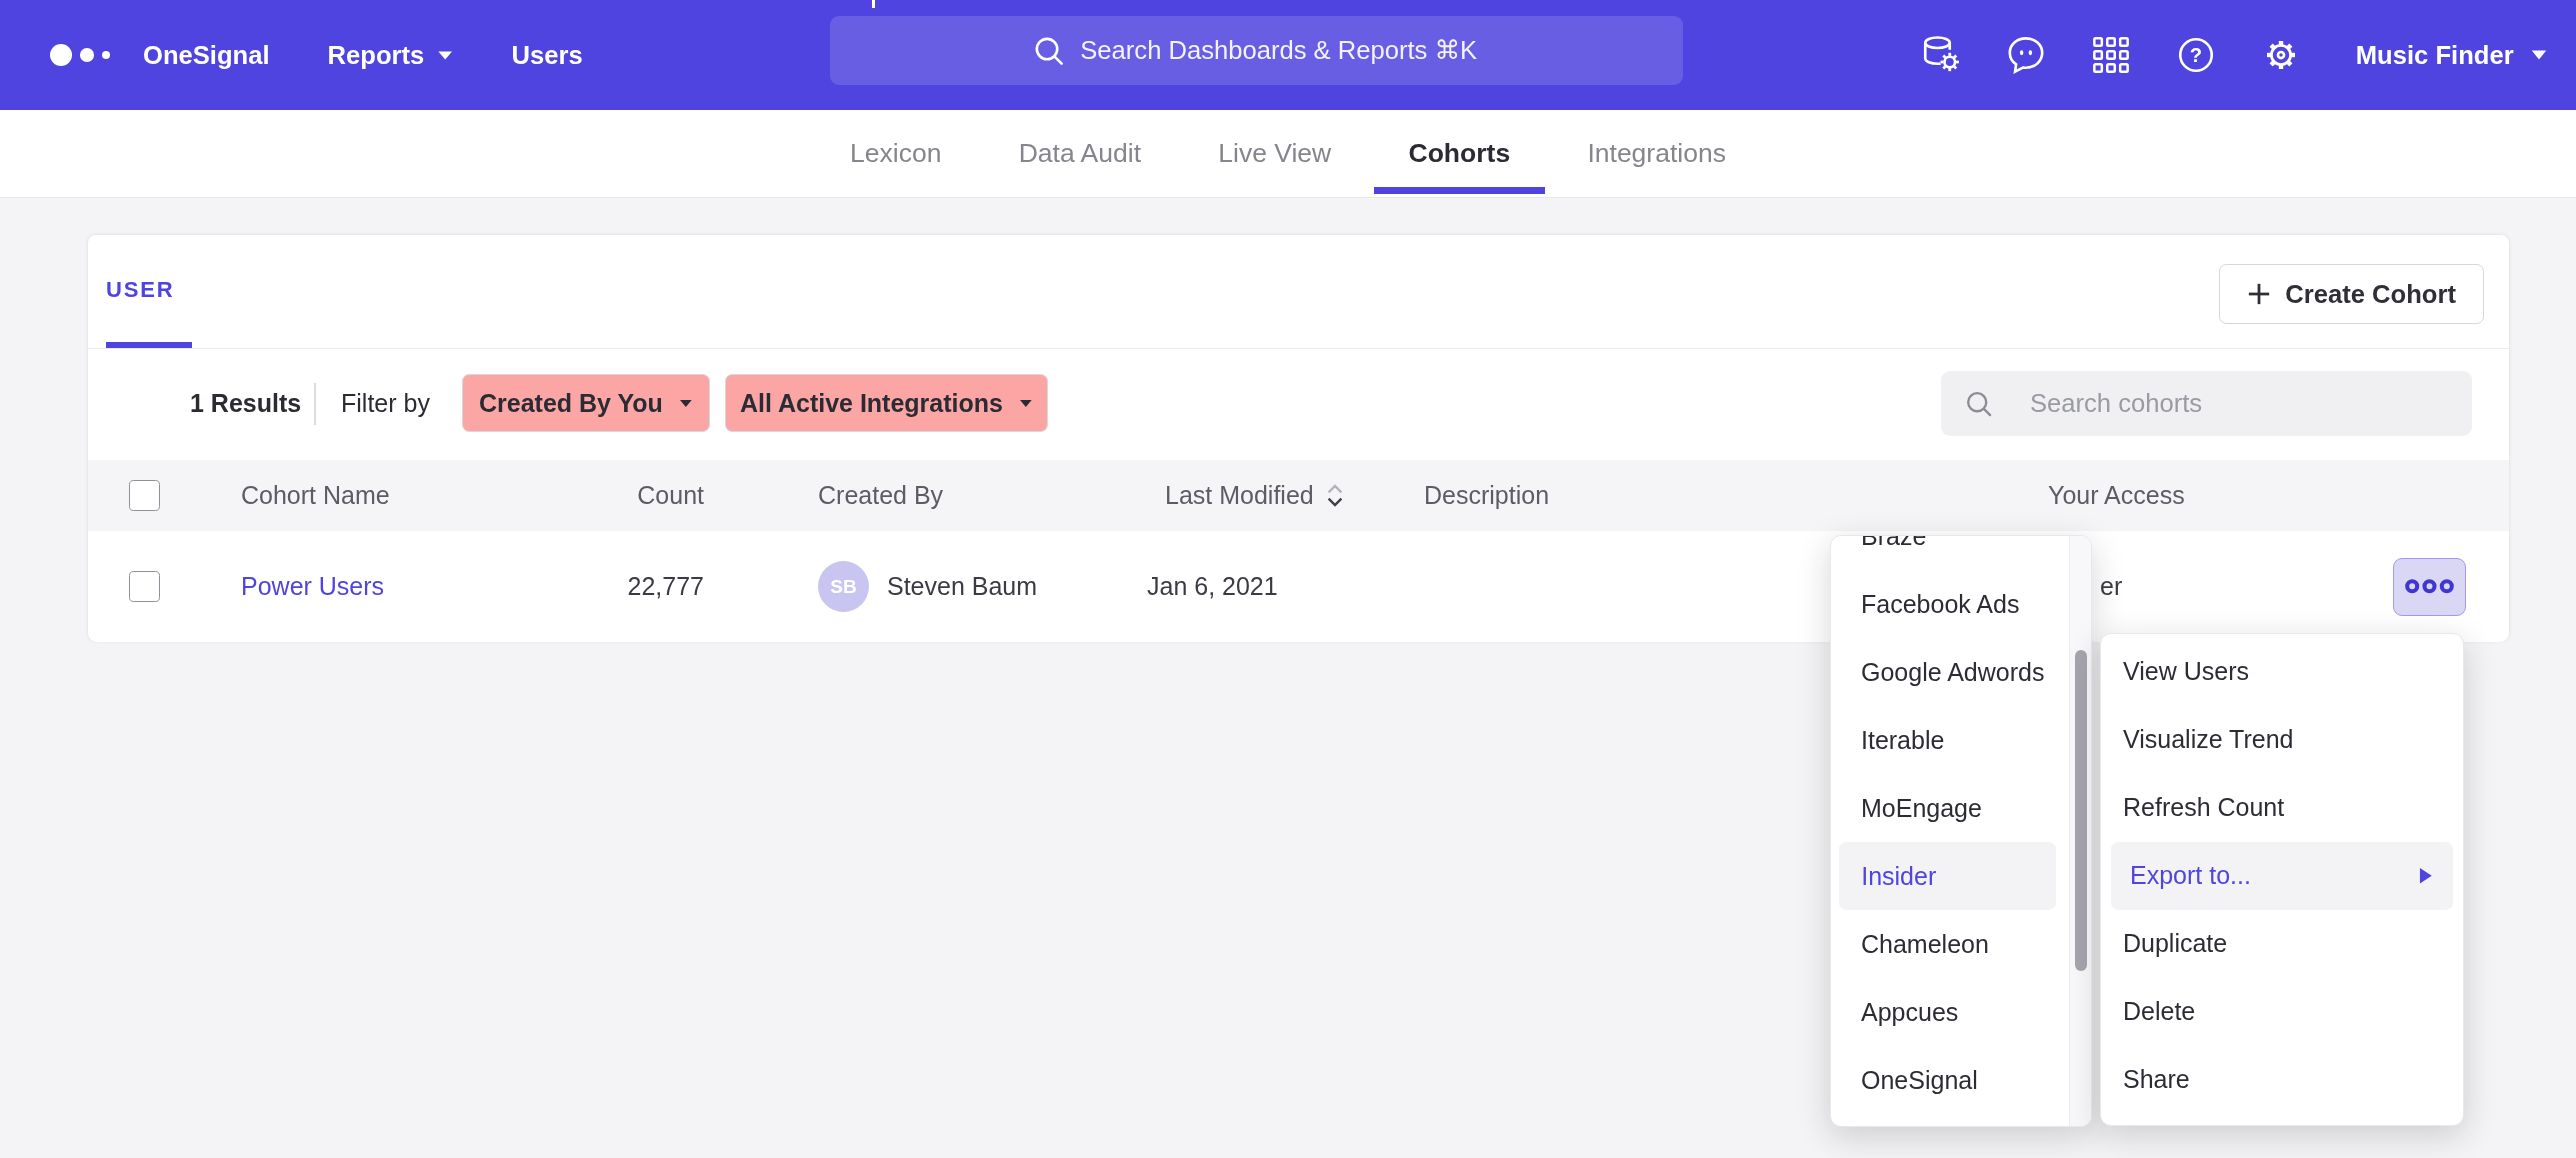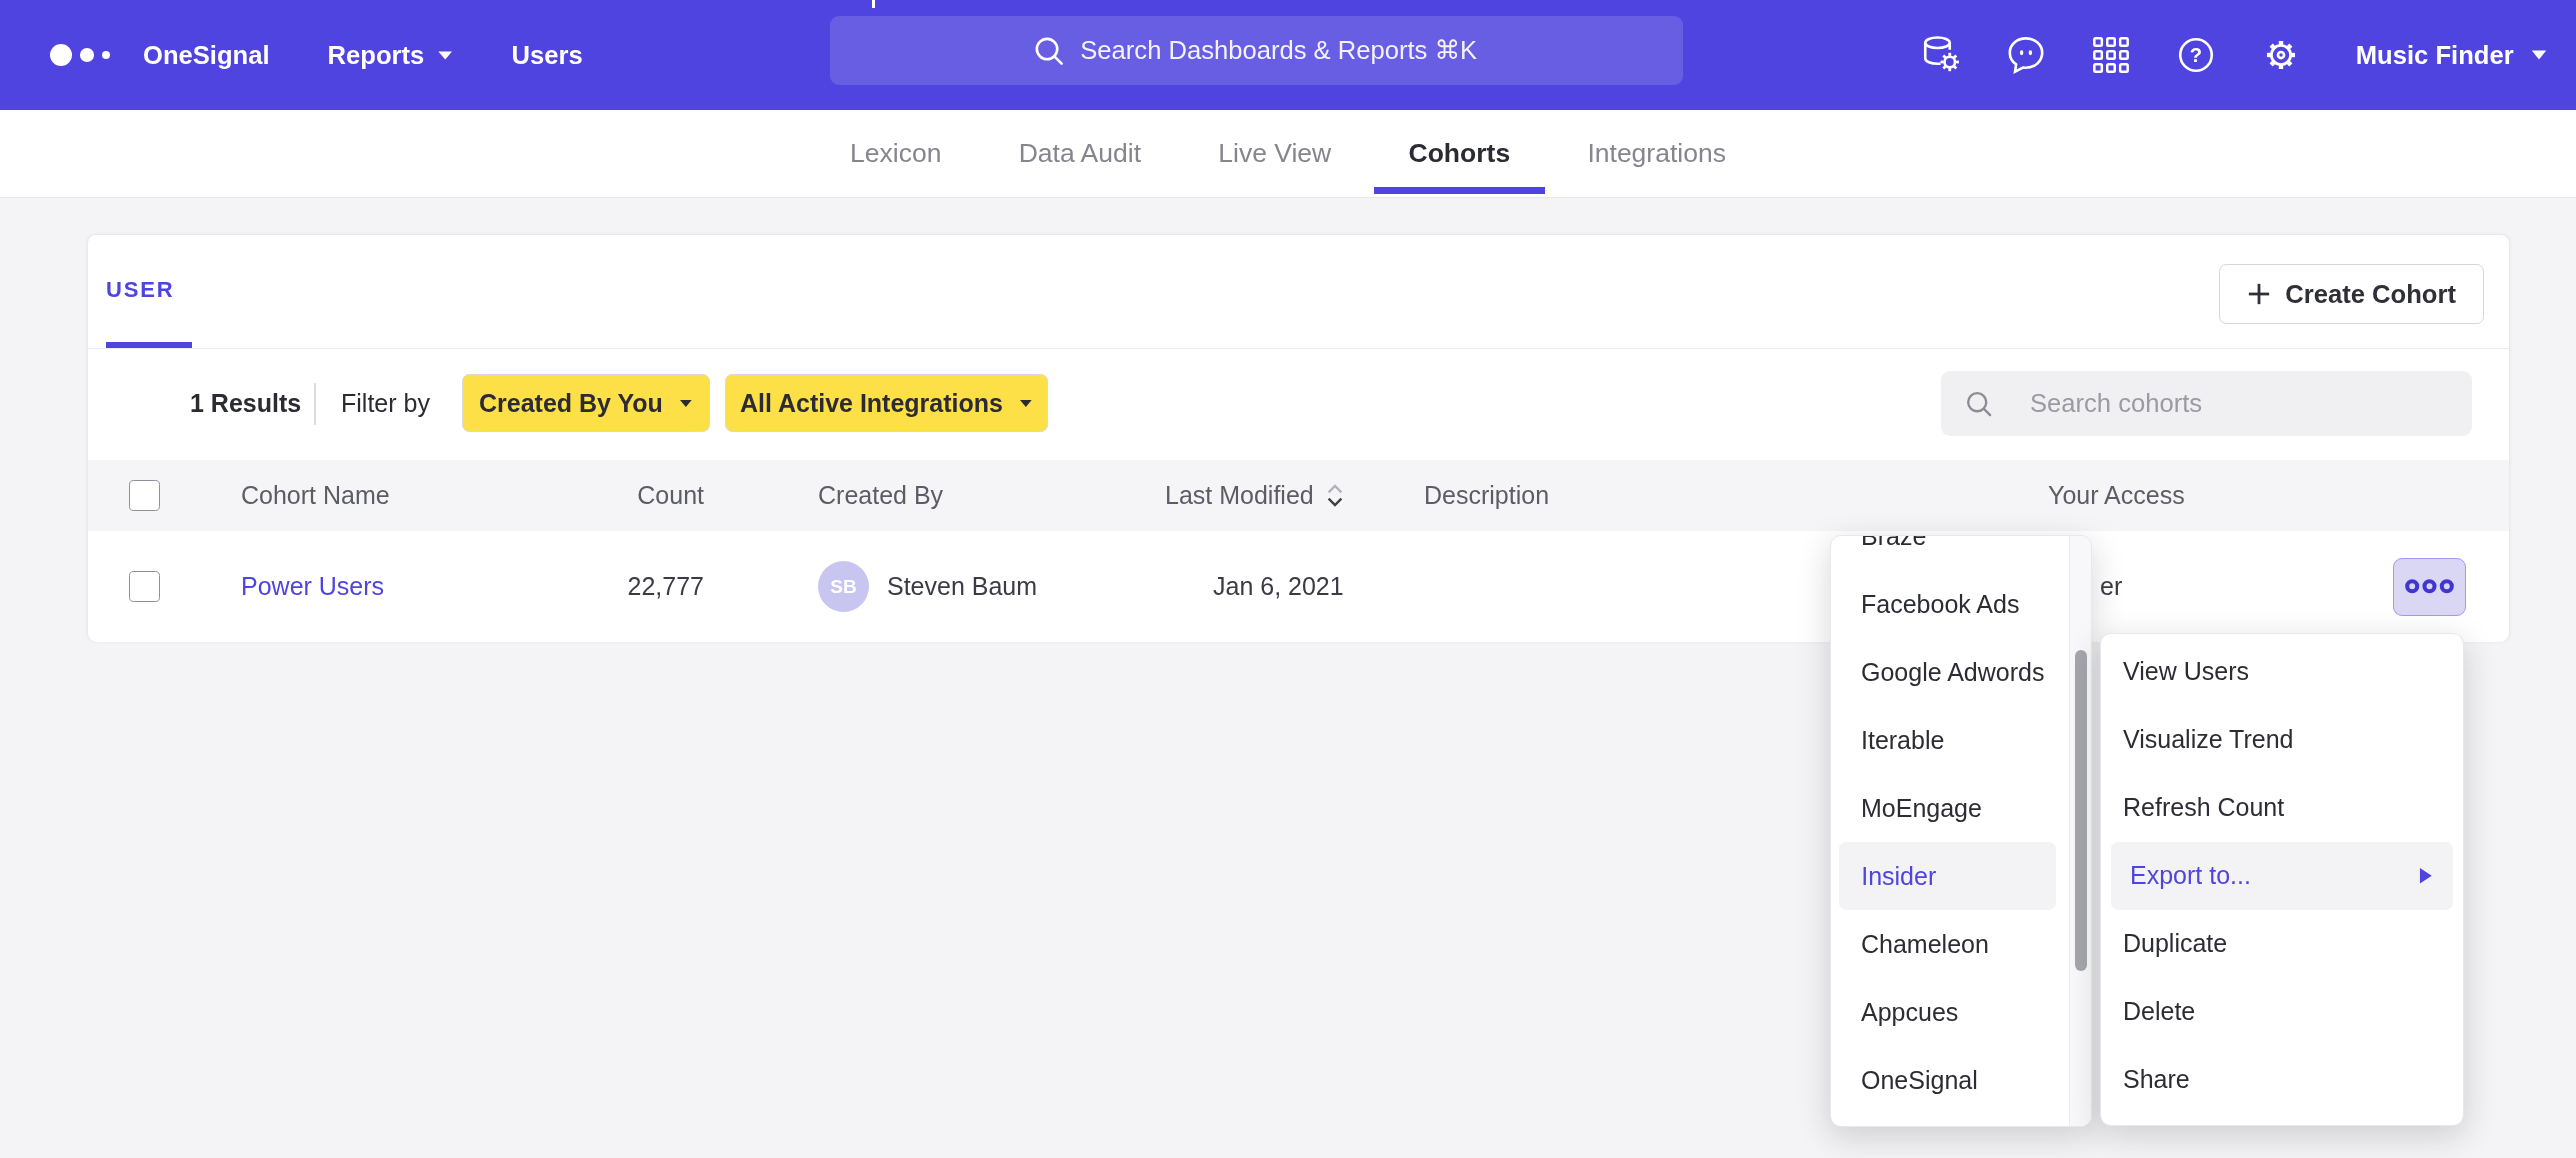--- a/index.html
+++ b/index.html
@@ -31,21 +31,21 @@
   
   .card { position:absolute; left:87px; top:234px; width:2423px; height:407px; background:#fff; border:0.9px solid #e9e9ec; border-radius:9px; box-shadow:0 0.9px 3.7px rgba(20,20,30,0.06); }
   .user-tab { position:absolute; left:18px; top:42px; font-size:22px; font-weight:700; letter-spacing:1.8px; color:#4f44e0; cursor:pointer; }
   .user-underline { position:absolute; left:18px; top:107px; width:86px; height:6.4px; background:#4f44e0; }
   .card-divider { position:absolute; left:0; top:113px; width:100%; height:0.9px; background:#ececef; }
   .create-btn { position:absolute; right:25px; top:29px; height:60px; padding:0 27px; border:1.8px solid #d5d5da; border-radius:7.3px; background:#fff; display:flex; align-items:center; gap:14.6px; font-size:25.6px; font-weight:600; color:#2f2f37; cursor:pointer; font-family:inherit; }
 
   .results-count { position:absolute; left:102px; top:154px; font-size:25px; font-weight:700; color:#2b2b33; }
   .v-divider { position:absolute; left:226px; top:148px; width:1.8px; height:42px; background:#dddde1; }
   .filter-by { position:absolute; left:253px; top:154px; font-size:25px; font-weight:500; color:#2b2b33; }
-  .drop-btn { position:absolute; top:139px; height:58px; border:1.8px solid #d8d8dd; border-radius:7.3px; background:#fde047; display:flex; align-items:center; justify-content:center; gap:16.4px; font-size:25px; font-weight:600; color:#2b2b33; cursor:pointer; font-family:inherit; }
+  .drop-btn { position:absolute; top:139px; height:58px; border:1.8px solid #d8d8dd; border-radius:7.3px; background:#fca5a5; display:flex; align-items:center; justify-content:center; gap:16.4px; font-size:25px; font-weight:600; color:#2b2b33; cursor:pointer; font-family:inherit; }
   .drop-btn.f1 { left:374px; width:248px; }
   .drop-btn.f2 { left:637px; width:323px; }
   .cohort-search { position:absolute; left:1853px; top:136px; width:531px; height:65px; background:#f0f0f3; border-radius:9px; display:flex; align-items:center; gap:36px; padding:0 22px; cursor:text; }
   .cohort-search input { flex:1; background:transparent; border:none; outline:none; font-size:25.6px; color:#5a5a62; font-family:inherit; }
   .cohort-search input::placeholder { color:#9a9aa3; }
 
   
   .thead { position:absolute; left:0; top:225px; width:100%; height:71px; background:#f5f5f7; }
   .th { position:absolute; top:0; height:71px; display:flex; align-items:center; font-size:25px; font-weight:500; color:#5c5c66; }
   .checkbox { position:absolute; width:31px; height:31px; border:1.8px solid #90909a; border-radius:4.6px; background:#fff; cursor:pointer; }
@@ -233,21 +233,21 @@
     </div>
 
     <div class="trow">
       <span class="checkbox" style="left:41px; top:40px;"></span>
       <div class="td" style="left:153px;">
           <a class="cohort-link">Power Users</a>
         </div>
       <div class="td num" style="left:420px; width:196px;">22,777</div>
       <div class="avatar">SB</div>
       <div class="td" style="left:799px;">Steven Baum</div>
-      <div class="td" style="left:1125px;">Jan 6, 2021</div>
+      <div class="td" style="left:1059px;">Jan 6, 2021</div>
       <div class="td" style="left:2012px;">er</div>
       <button class="ooo-btn">
         <svg width="51" height="16.4" viewBox="0 0 56 18">
           <circle cx="9" cy="9" r="5.5" fill="none" stroke="#4236d3" stroke-width="4.5"></circle>
           <circle cx="28" cy="9" r="5.5" fill="none" stroke="#4236d3" stroke-width="4.5"></circle>
           <circle cx="47" cy="9" r="5.5" fill="none" stroke="#4236d3" stroke-width="4.5"></circle>
         </svg>
       </button>
     </div>
   </section>

